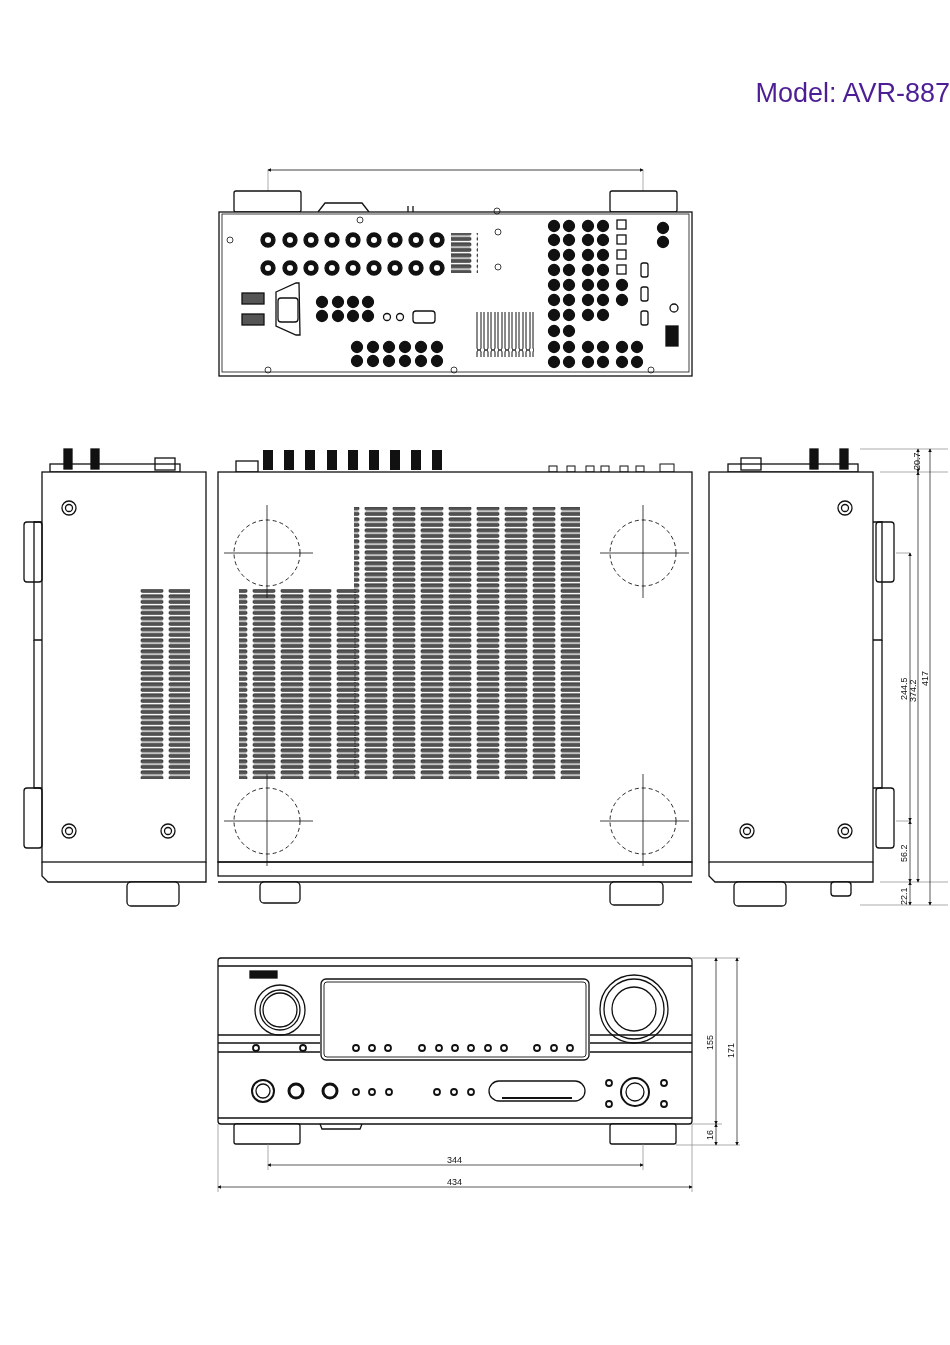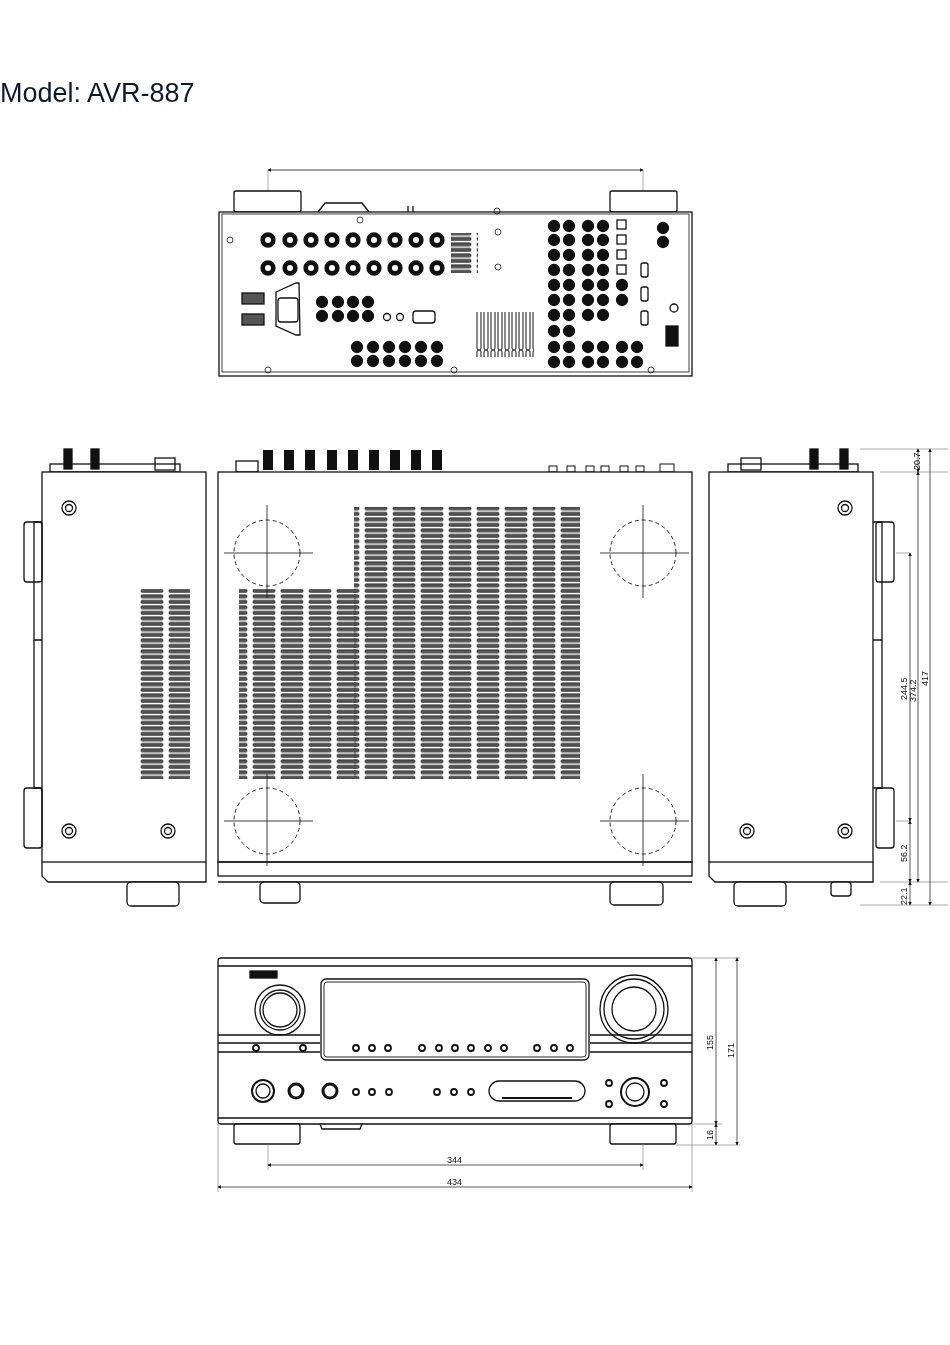--- a/index.html
+++ b/index.html
@@ -1,17 +1,17 @@
 <!DOCTYPE html>
 <html><head>
 <meta charset="utf-8">
 <style>
   html, body { margin: 0; padding: 0; background: #ffffff; }
   body { width: 950px; height: 1345px; position: relative; overflow: hidden; font-family: "Liberation Sans", sans-serif; }
-  #title { position: absolute; left: 0; width: 950px; top: 78px; text-align: left; font-size: 27px; color: #0f172a; font-family: "Liberation Sans", sans-serif; }
+  #title { position: absolute; left: 0; width: 950px; top: 78px; text-align: right; font-size: 27px; color: #4c1d95; font-family: "Liberation Sans", sans-serif; }
   svg { position: absolute; left: 0; top: 0; }
   .dim { font-family: "Liberation Sans", sans-serif; font-size: 9px; fill: #111; }
 </style>
 </head>
 <body>
 
 <div id="title">Model: AVR-887</div>
 
 <svg width="950" height="1345" viewBox="0 0 950 1345">
   <defs>

